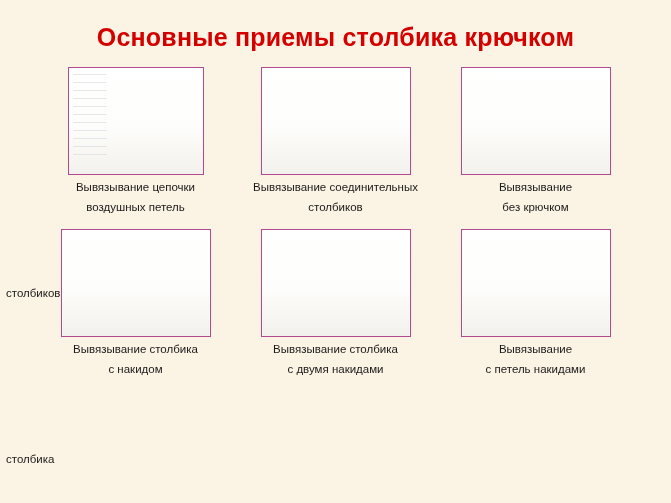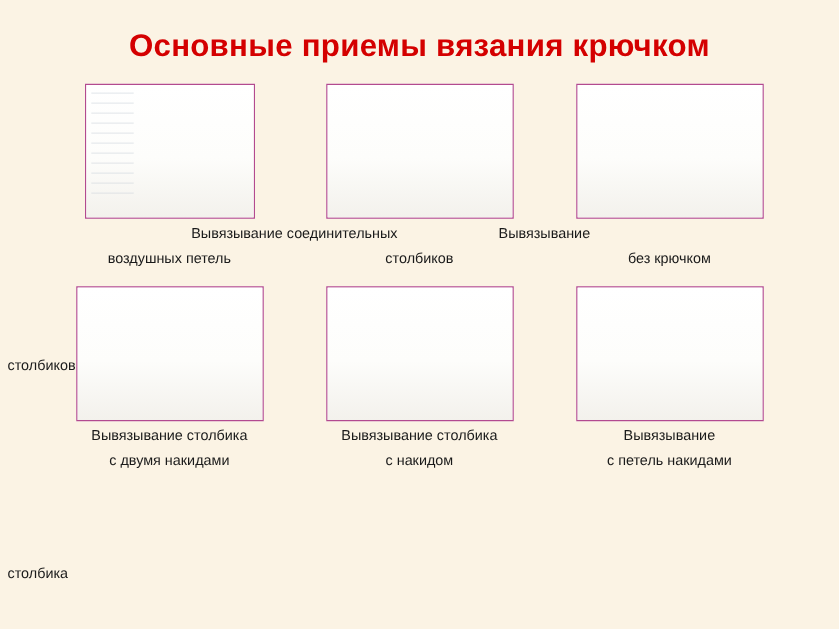--- a/index.html
+++ b/index.html
@@ -96,21 +96,21 @@
   }
   .note-a { left: 6px; top: 265px; }
   .note-b { left: 6px; top: 431px; }
   svg { display: block; }
 </style>
 </head>
 <body>
 
 <div class="page">
 
-  <div class="title">Основные приемы вязания крючком</div>
+  <div class="title">Основные приемы столбика крючком</div>
 
   <div class="grid">
 
     <div class="row">
 
       <div class="cell">
         <div class="figure">
           <div class="fig-bg"></div>
           <div class="paper-lines">
               <i></i>
@@ -192,20 +192,23 @@
               <path d="M46 50 c -7 2 -7 9 0 9" stroke="#70757a" stroke-width="3" fill="none" stroke-linecap="round"></path>
             </g>
             <path d="M62 26 l 10 -12 0 8 6 -2 z" fill="#1a1a1a"></path>
           </svg>
         </div>
       </div>
 
     </div>
 
     <div class="caption-row">
+      <div class="caption">
+        <span>Вывязывание цепочки</span>
+      </div>
       <div class="caption">
         <span>Вывязывание соединительных</span>
       </div>
       <div class="caption">
         <span>Вывязывание</span>
       </div>
     </div>
 
     <div class="caption-row">
       <div class="caption">
@@ -307,24 +310,24 @@
       <div class="caption">
         <span>Вывязывание столбика</span>
       </div>
       <div class="caption">
         <span>Вывязывание</span>
       </div>
     </div>
 
     <div class="caption-row">
       <div class="caption">
+        <span class="l2">с накидом</span>
+      </div>
+      <div class="caption">
         <span class="l2">с двумя накидами</span>
-      </div>
-      <div class="caption">
-        <span class="l2">с накидом</span>
       </div>
       <div class="caption">
         <span class="l2">с петель накидами</span>
       </div>
     </div>
 
   </div>
 
   <div class="side-note note-a">столбиков</div>
   <div class="side-note note-b">столбика</div>

